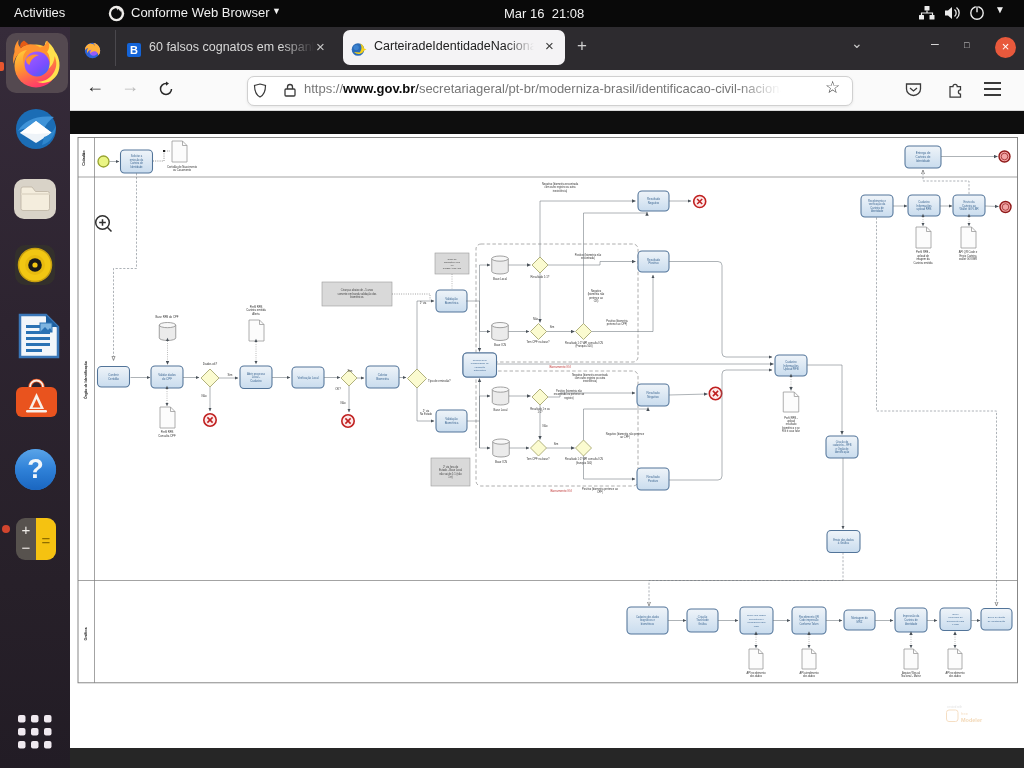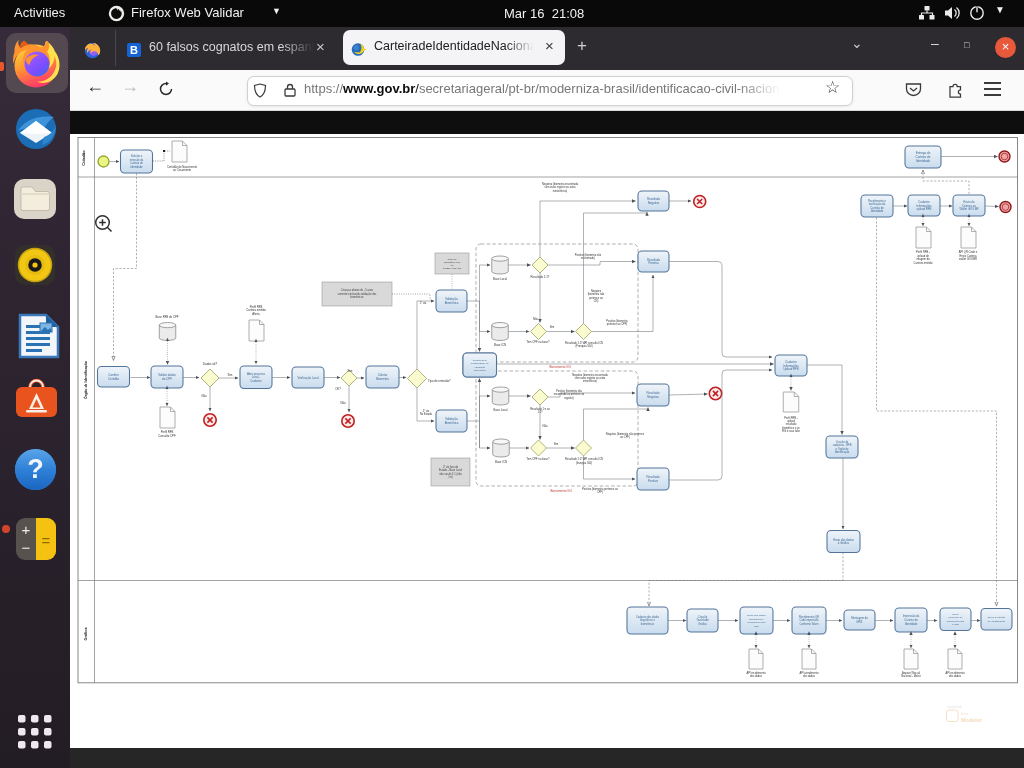--- a/index.html
+++ b/index.html
@@ -16,21 +16,21 @@
 .ico{position:absolute;}
 </style></head>
 <body>
 <div class="abs" id="topbar">
   <span class="abs" style="left:14px;top:5px;">Activities</span>
   <svg class="abs" style="left:108px;top:5px;" width="17" height="17" viewBox="0 0 17 17">
       <circle cx="8.5" cy="8.5" r="7.7" fill="#efedea"></circle>
       <path d="M8.3,3.2 C5.4,3.2 3.1,5.6 3.1,8.6 C3.1,11.6 5.5,13.9 8.4,13.9 C11.3,13.9 13.7,11.6 13.7,8.6 C13.7,7.3 13.3,6.1 12.5,5.2 C12.7,6 12.6,6.7 12.3,7.1 C11.9,5.6 11,4.4 9.7,3.8 C10.1,4.5 10.2,5.2 10,5.6 C9.5,4.2 8.3,3.2 8.3,3.2 Z" fill="#0c0c0c"></path>
       <path d="M12.9,4.2 C12.2,3 11,2.1 9.6,1.8 C10.4,2.6 10.7,3.4 10.6,4 C9.9,2.8 8.7,2.1 7.3,2.1 C5.1,2.1 3.2,3.7 2.9,5.9 C3.5,4.8 4.3,4.4 5.1,4.5 C4.3,5.3 4,6.4 4.3,7.5 C4.8,5.9 5.9,5.2 7,5.2 C6.2,5.8 5.9,6.6 6.2,7.4 C6.7,6.2 7.8,5.7 8.9,6 C10,6.3 10.8,7.2 10.8,8.4 C10.8,9.9 9.7,11.1 8.1,11.3 C10,11.5 11.9,10.4 12.7,8.5 C13.2,7 13.2,5.5 12.9,4.2 Z" fill="#0c0c0c" opacity="0"></path>
     </svg>
-  <span class="abs" style="left:131px;top:5px;">Firefox Web Validar</span>
+  <span class="abs" style="left:131px;top:5px;">Conforme Web Browser</span>
   <span class="abs" style="left:272px;top:6px;font-size:9px;">▼</span>
   <span class="abs" style="left:504px;top:6px;">Mar 16&nbsp;&nbsp;21:08</span>
   <svg class="abs" style="left:919px;top:6px;" width="16" height="15" viewBox="0 0 16 15" fill="#ececec">
       <rect x="5.5" y="0" width="5" height="4.5" rx="0.5"></rect>
       <rect x="0" y="9" width="5" height="4.5" rx="0.5"></rect>
       <rect x="10.5" y="9" width="5" height="4.5" rx="0.5"></rect>
       <path d="M8,4.5 V7 M2.5,9 V7 H13.5 V9" stroke="#ececec" stroke-width="1.2" fill="none"></path>
     </svg>
   <svg class="abs" style="left:944px;top:5px;" width="17" height="16" viewBox="0 0 17 16" fill="#ececec">
       <path d="M1,5.5 h3 l4,-3.5 v12 l-4,-3.5 h-3 Z"></path>

